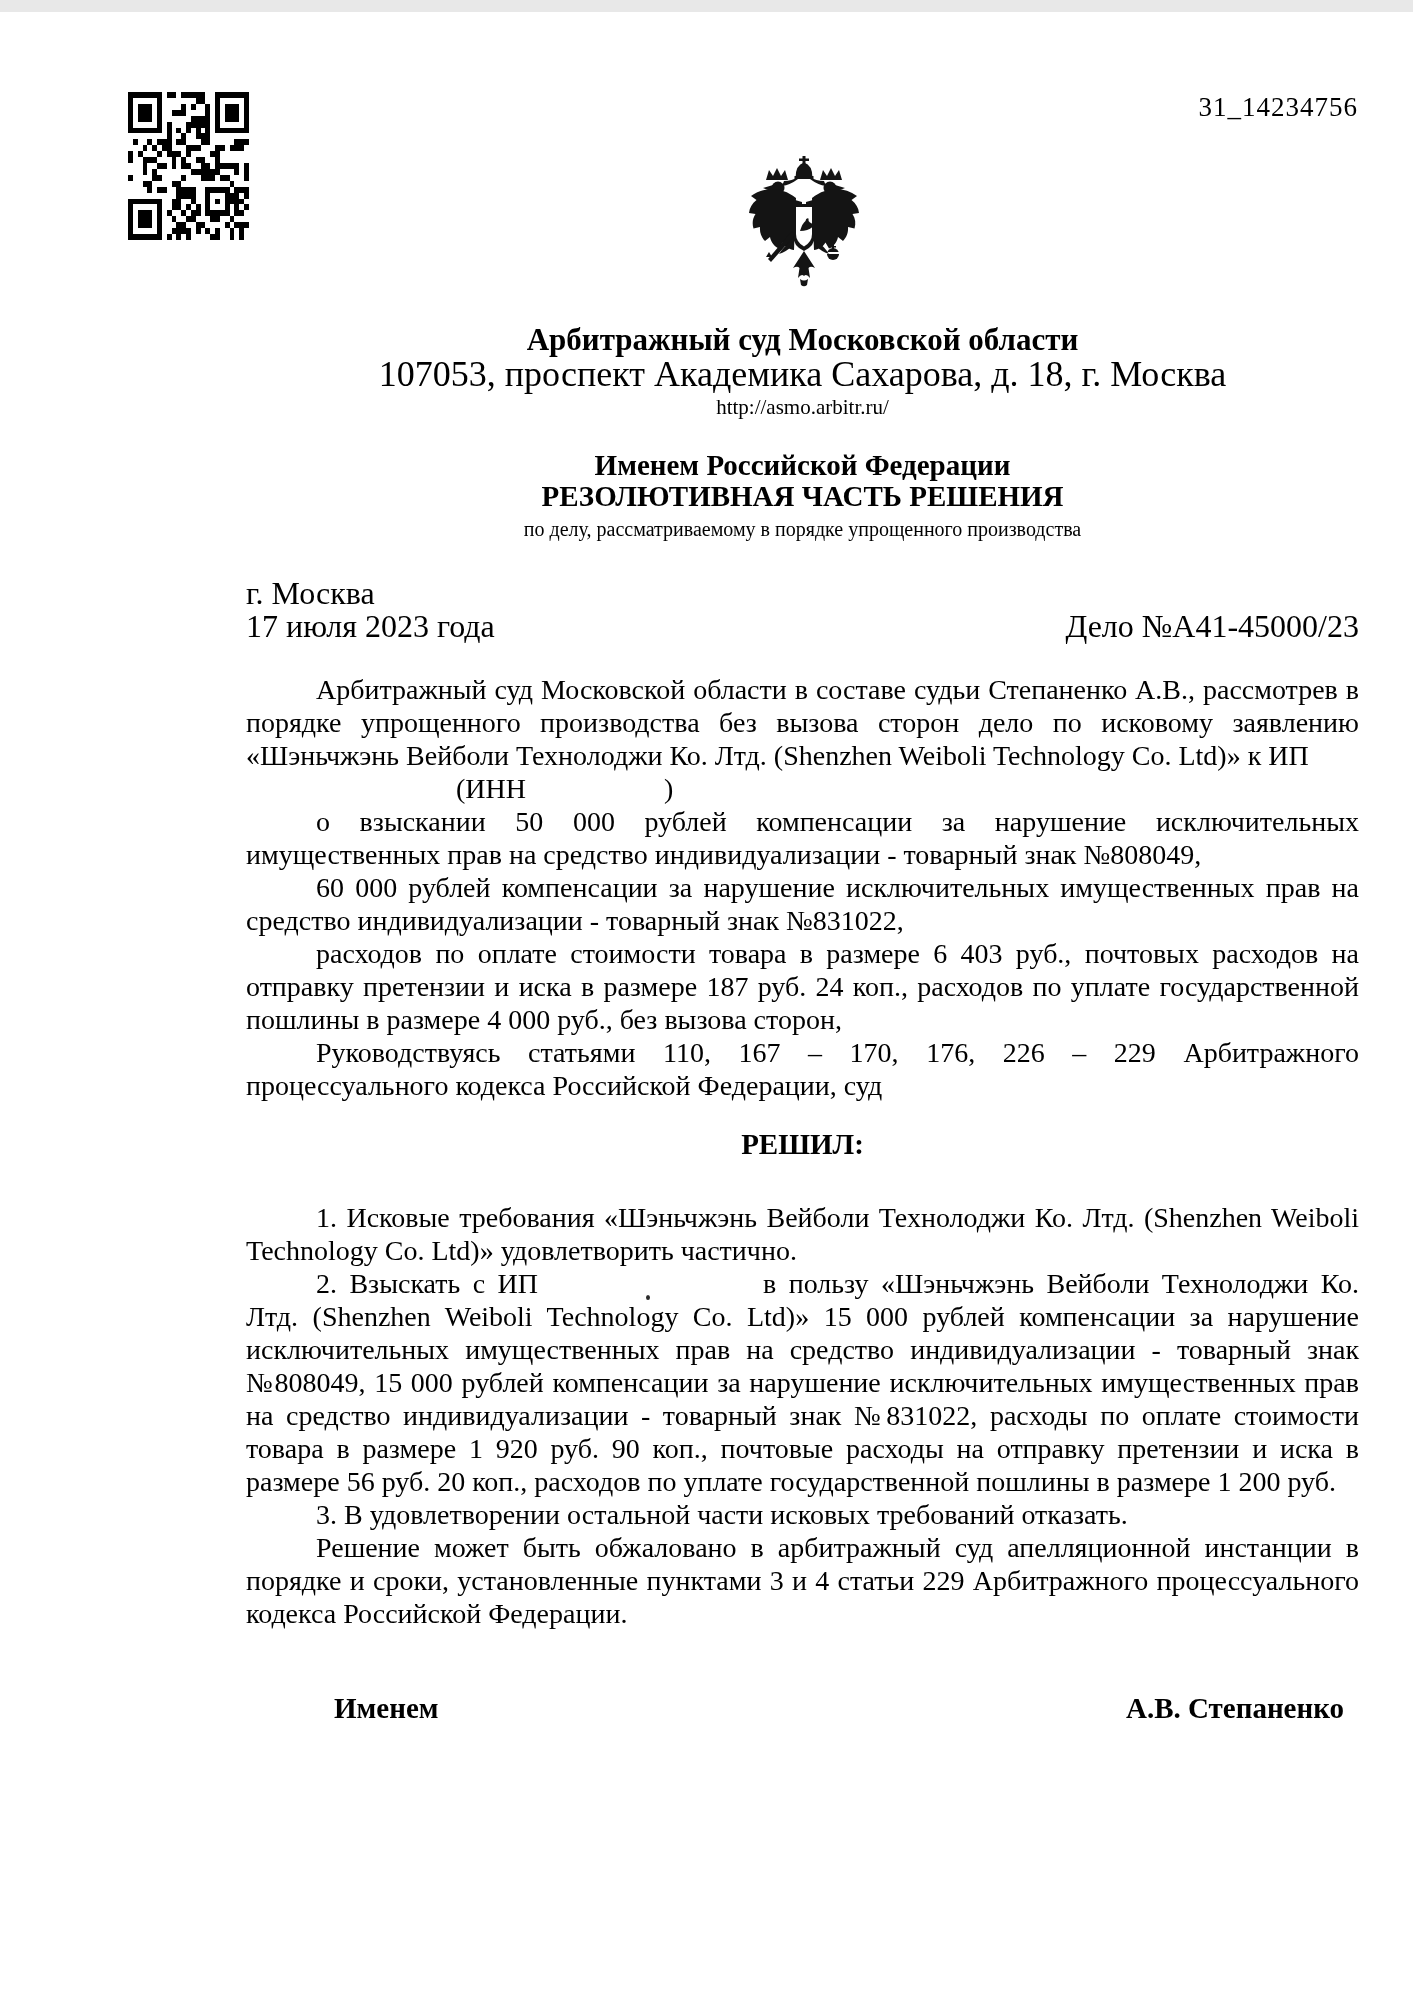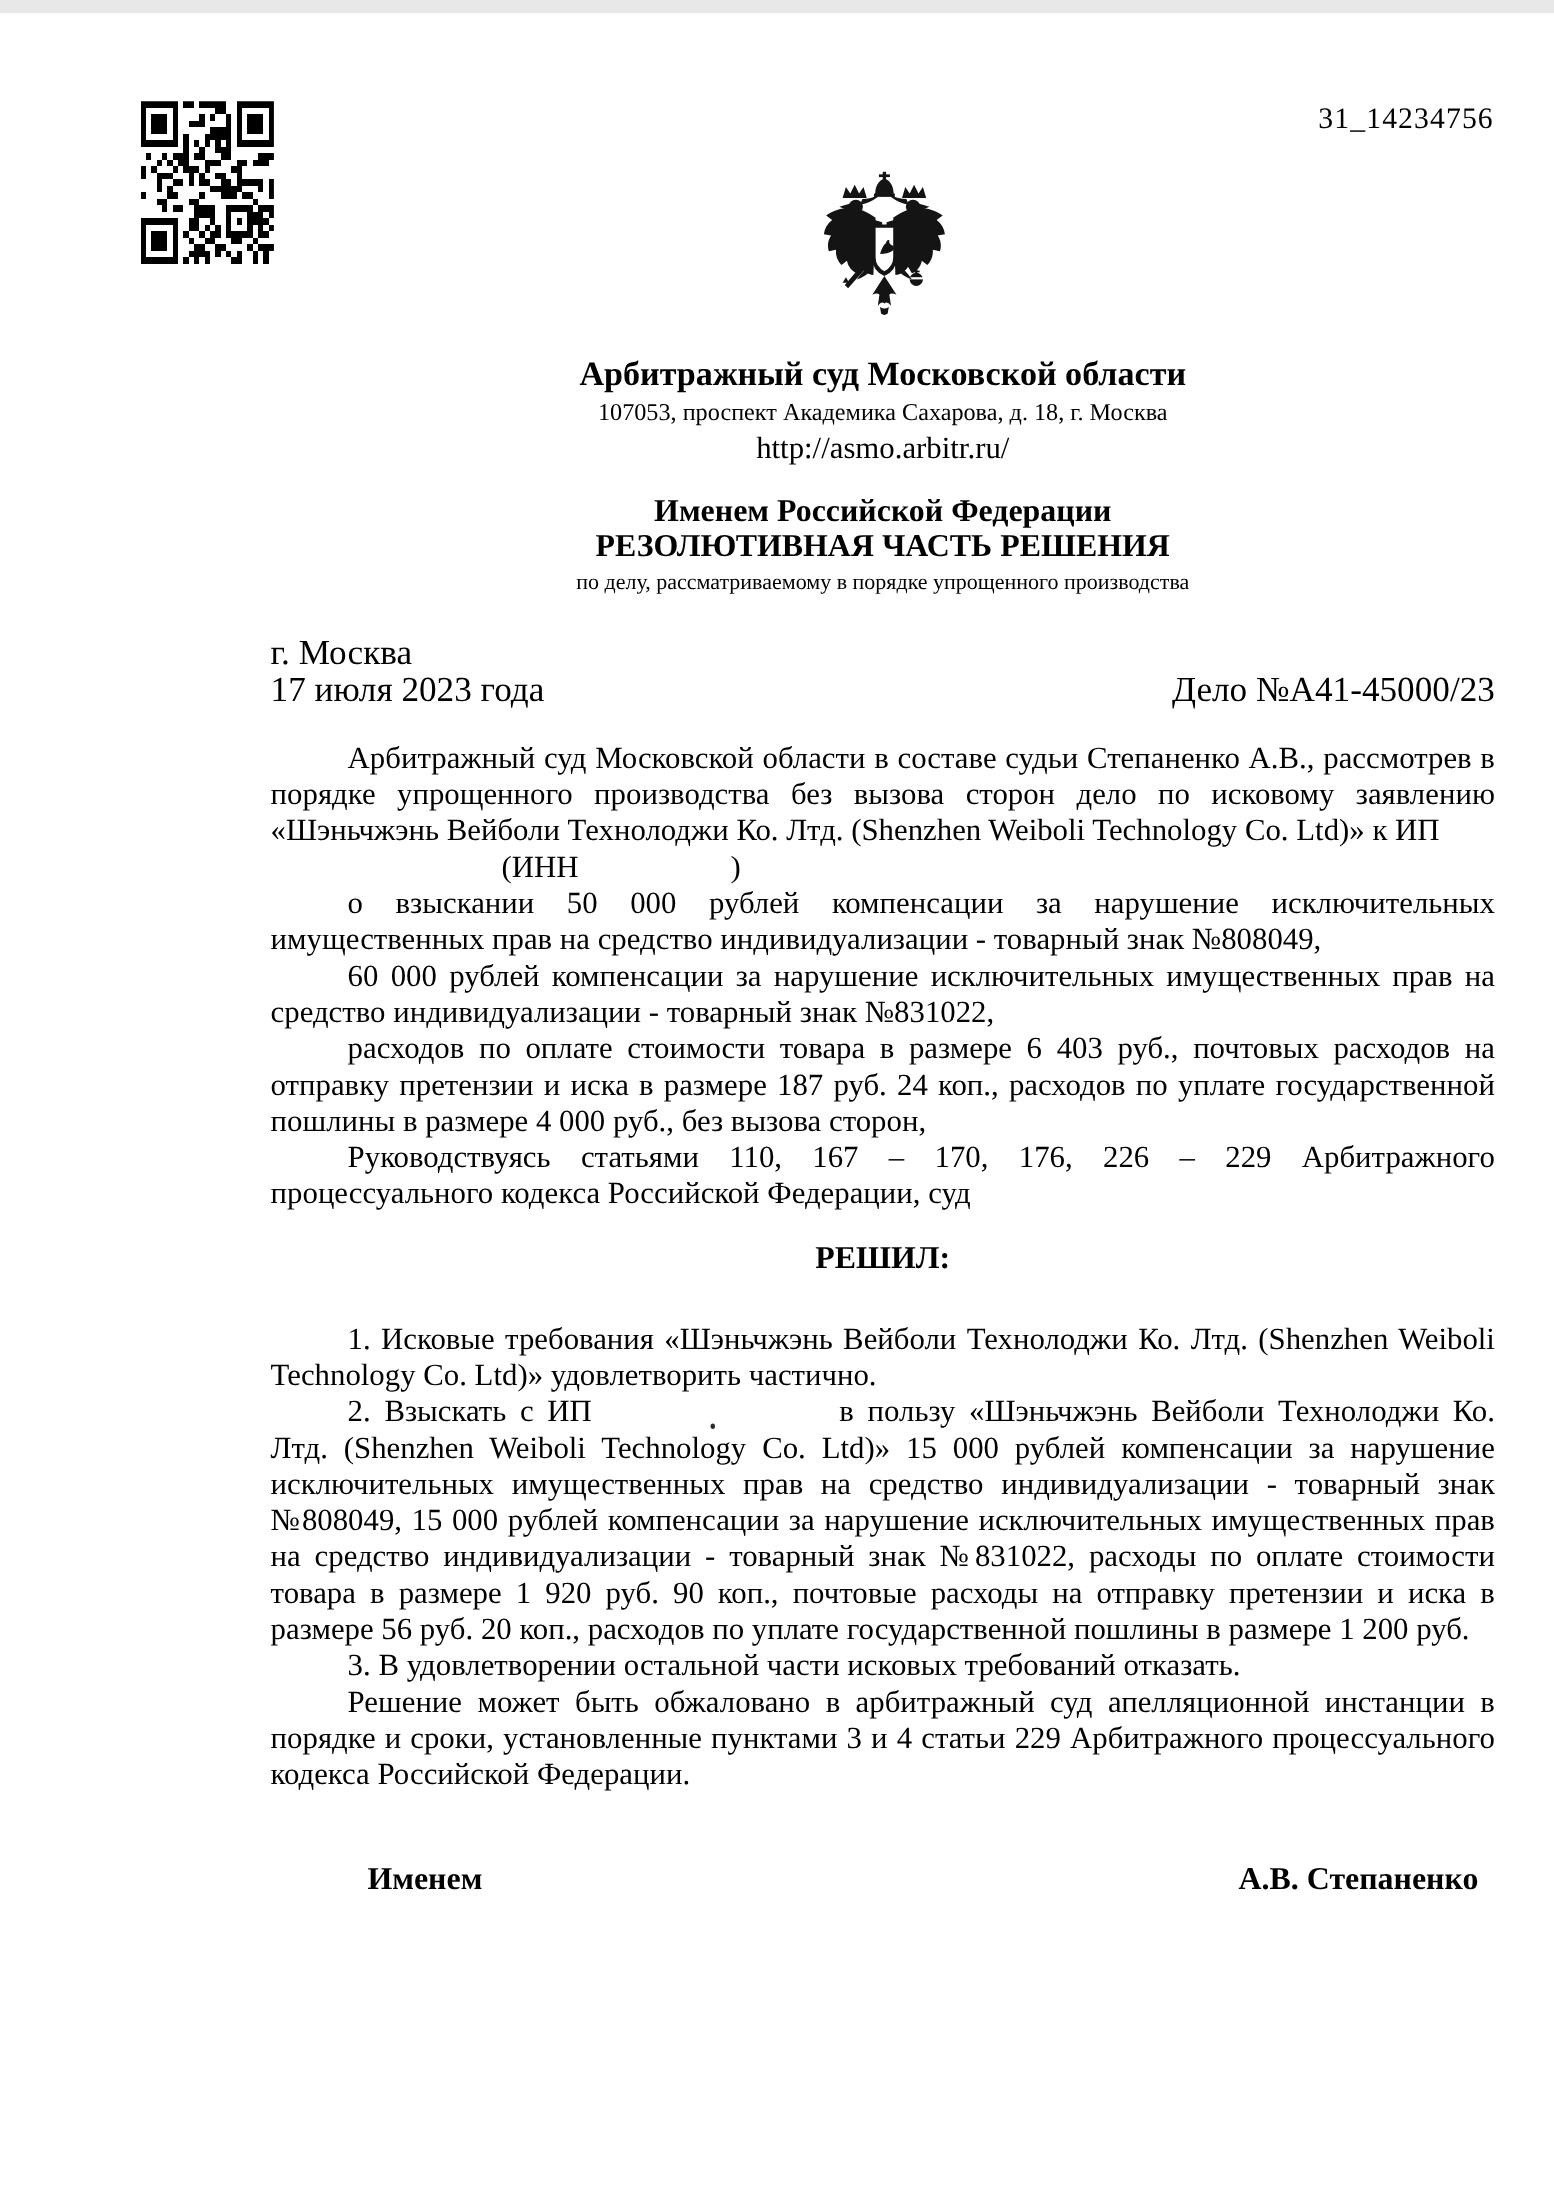--- a/index.html
+++ b/index.html
@@ -13,22 +13,22 @@
     overflow:hidden;
     padding-left:46px;
   }
   .topbar{position:relative;height:310px;}
   .qr{position:absolute;left:82px;top:80px;width:121px;height:148px;}
   .doc-number{position:absolute;top:80px;right:101px;font-size:27px;letter-spacing:1px;}
   .emblem{position:absolute;left:698px;top:144px;width:120px;height:134px;}
   .content{padding-left:200px;padding-right:100px;}
   .court-header{text-align:center;}
   .court-name{font-weight:bold;font-size:31px;line-height:36px;}
-  .court-address{font-size:22px;line-height:33px;}
-  .court-url{font-size:28px;line-height:33px;}
+  .court-address{font-size:36px;line-height:33px;}
+  .court-url{font-size:21px;line-height:33px;}
   .doc-title{text-align:center;margin-top:26px;}
   .doc-title .t1{font-weight:bold;font-size:29px;line-height:31px;}
   .doc-title .t2{font-weight:bold;font-size:29px;line-height:31px;}
   .doc-title .t3{font-weight:normal;font-size:20px;line-height:35px;}
   .case-row{margin-top:30px;font-size:32px;line-height:33px;}
   .date-line{display:flex;justify-content:space-between;align-items:flex-end;}
   .body-text{margin-top:30px;font-size:28px;line-height:33px;text-align:justify;}
   .body-text p{margin:0;text-indent:70px;}
   .inn-line{text-indent:0 !important;margin-left:210px !important;text-align:left !important;}
   .inn-gap{display:inline-block;width:138px;}

